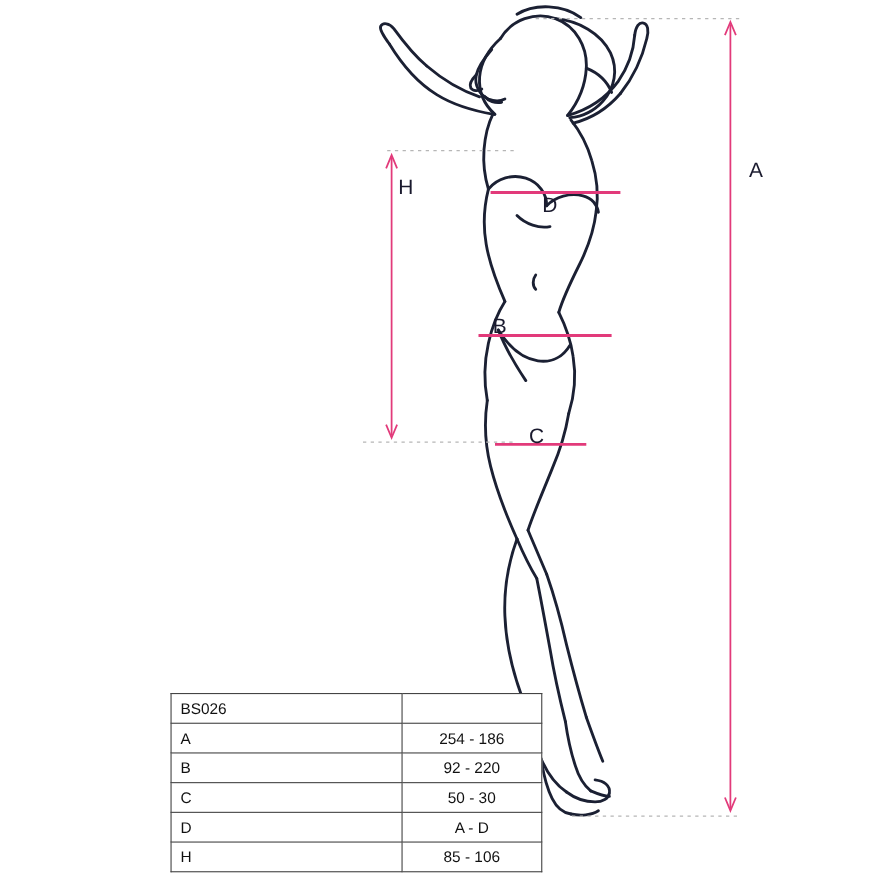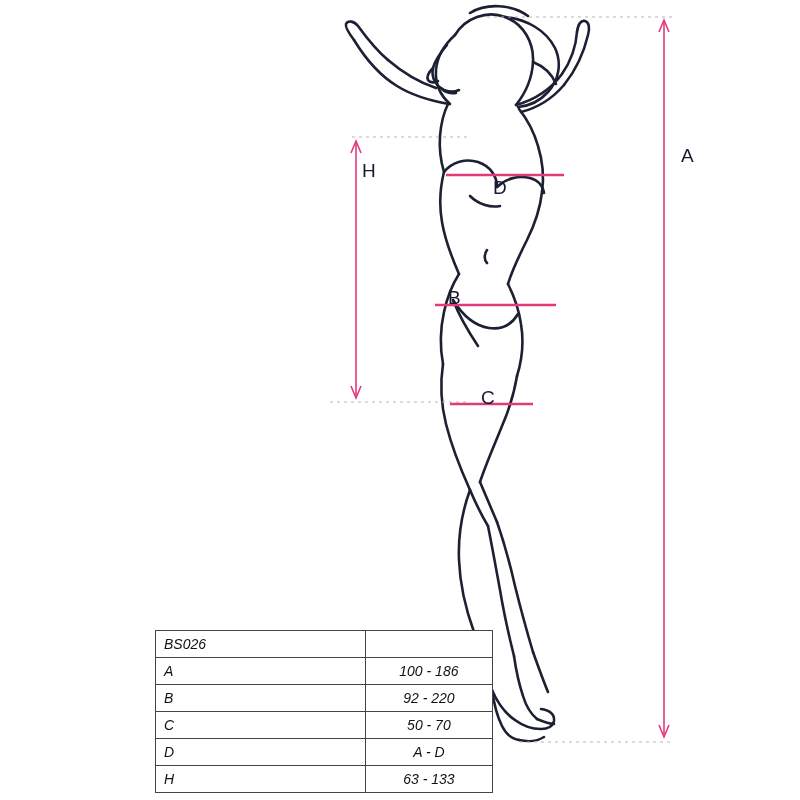--- a/index.html
+++ b/index.html
@@ -41,21 +41,20 @@
     border-collapse: collapse;
     background: #ffffff;
   }
   #size-table td {
     border: 1px solid #444;
     height: 26px;
     font-size: 14px;
     color: #111;
     padding: 0 8px;
     font-family: "Liberation Sans", sans-serif;
-    font-style: italic;
   }
   #size-table td.col-left {
     width: 215px;
     text-align: left;
   }
   #size-table td.col-right {
     width: 123px;
     text-align: center;
   }
 </style>
@@ -169,34 +168,34 @@
   <div class="meas-label" style="left:481px; top:388px;">C</div>
 
   <table id="size-table">
     <tbody>
       <tr>
         <td class="col-left">BS026</td>
         <td class="col-right"></td>
       </tr>
       <tr>
         <td class="col-left">A</td>
-        <td class="col-right">100 - 186</td>
+        <td class="col-right">254 - 186</td>
       </tr>
       <tr>
         <td class="col-left">B</td>
         <td class="col-right">92 - 220</td>
       </tr>
       <tr>
         <td class="col-left">C</td>
-        <td class="col-right">50 - 70</td>
+        <td class="col-right">50 - 30</td>
       </tr>
       <tr>
         <td class="col-left">D</td>
         <td class="col-right">A - D</td>
       </tr>
       <tr>
         <td class="col-left">H</td>
-        <td class="col-right">63 - 133</td>
+        <td class="col-right">85 - 106</td>
       </tr>
     </tbody>
   </table>
 
 </div>
 
 </body></html>

